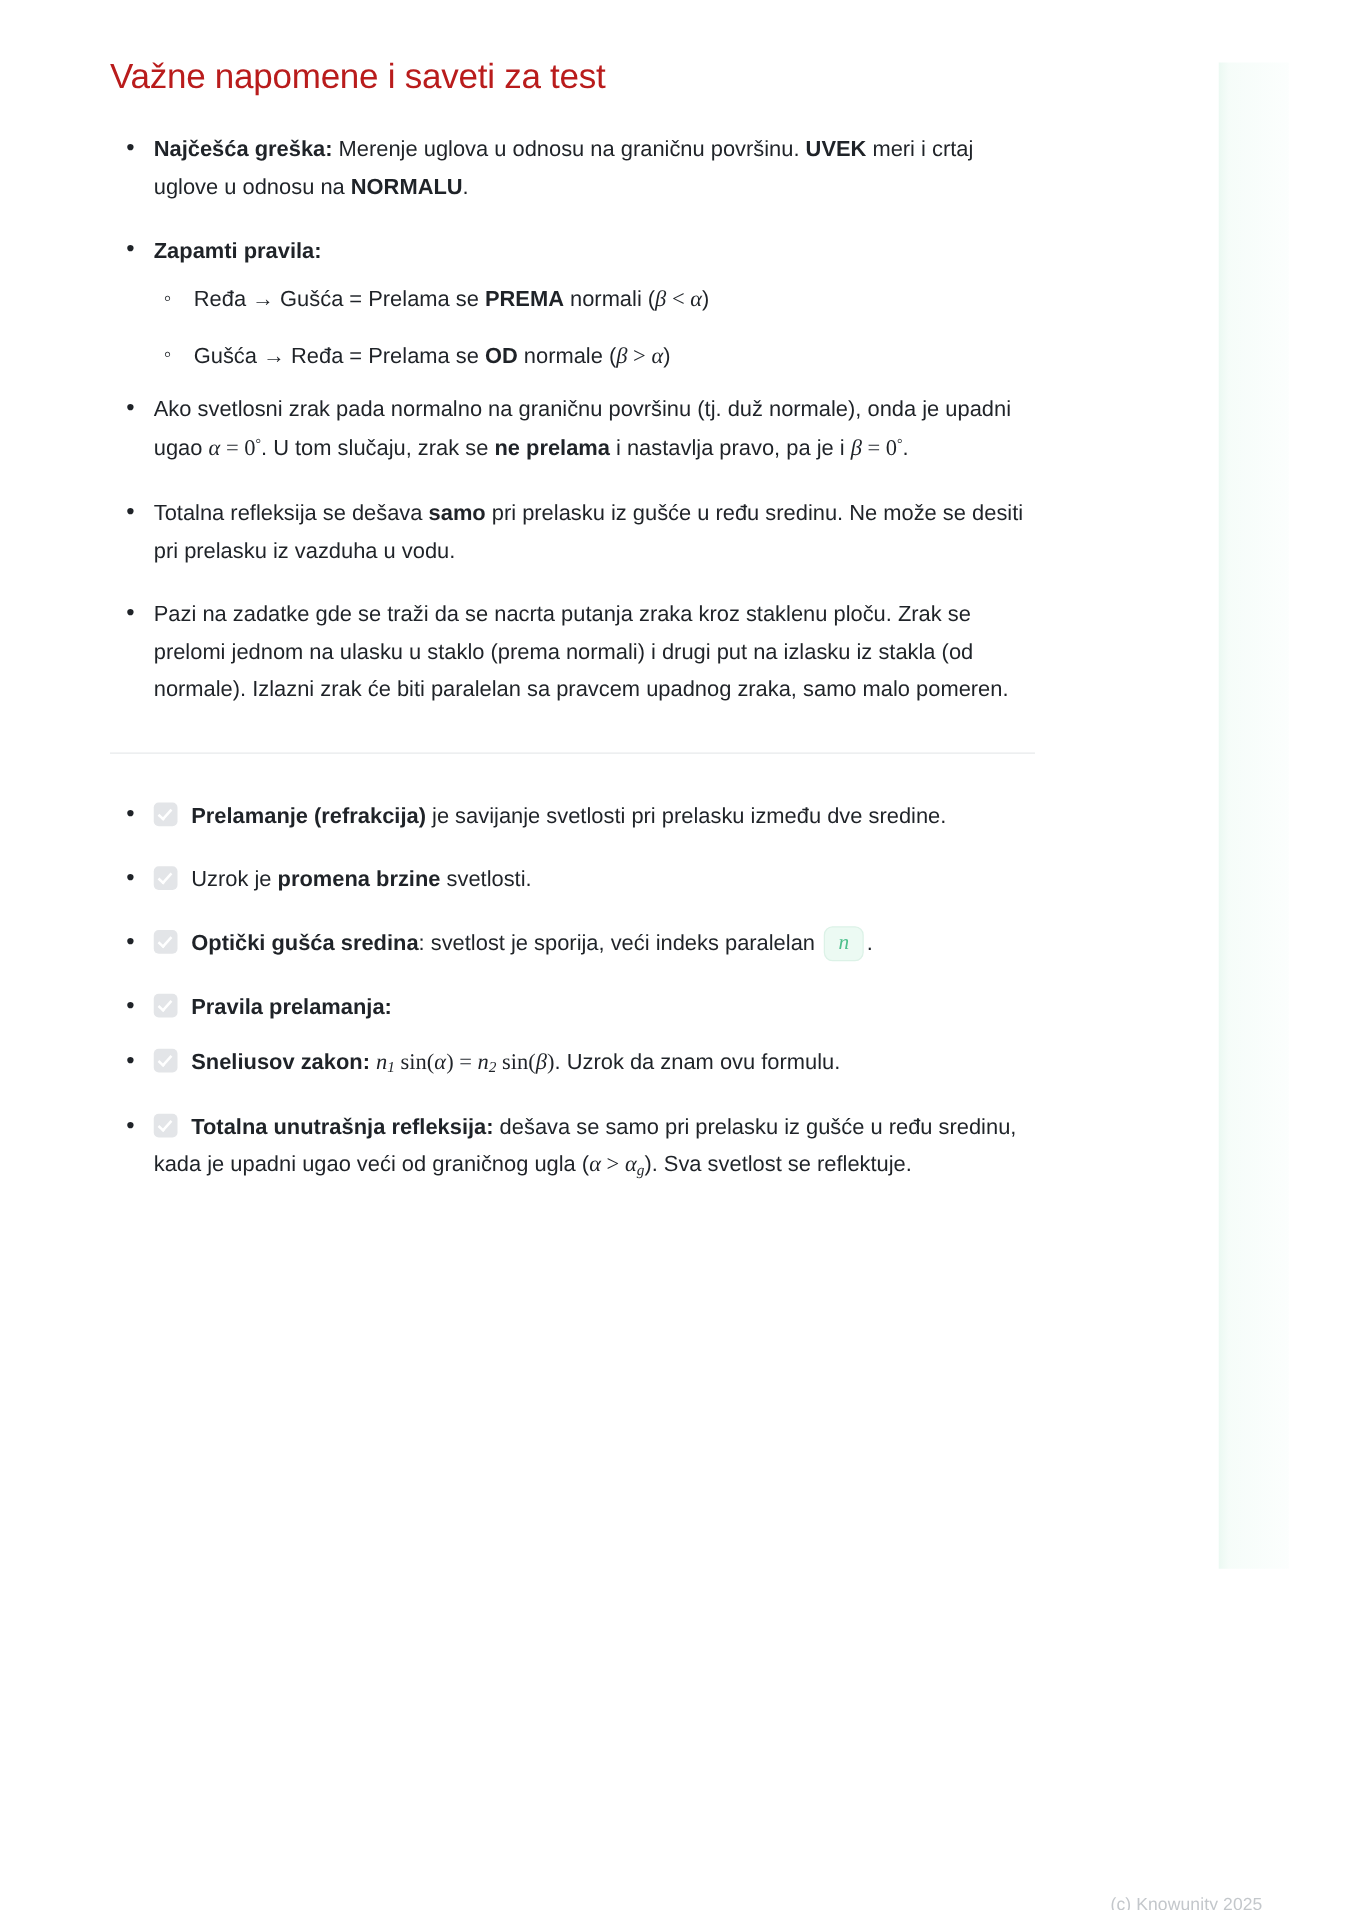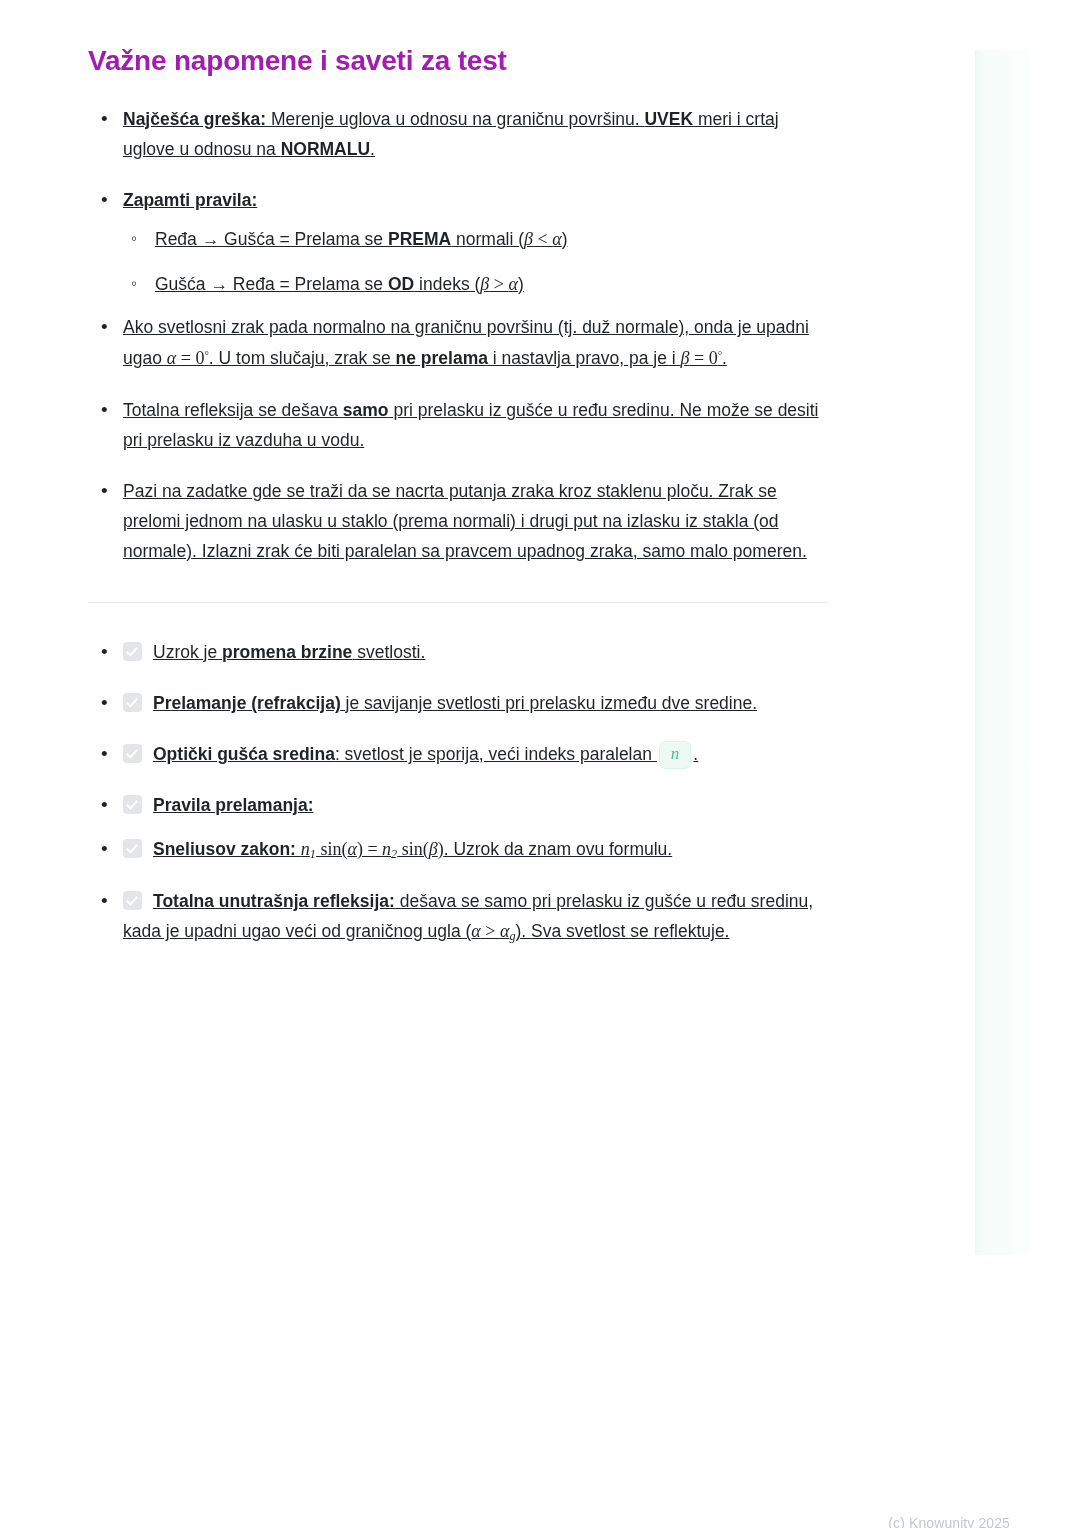--- a/index.html
+++ b/index.html
@@ -36,40 +36,39 @@
 
   .content {
     position: absolute;
     left: 88px;
     top: 44px;
     width: 745px;
   }
 
   h2.section-title {
     font-size: 28px;
-    font-weight: bold;
-    color: #a21caf;
+    font-weight: normal;
+    color: #b91c1c;
     margin: 0 0 26px 0;
     letter-spacing: -0.2px;
     line-height: 1.2;
   }
 
   ul.lvl1 {
     list-style: none;
     margin: 0;
     padding: 0;
   }
   ul.lvl1 > li {
     position: relative;
     padding-left: 35px;
     margin-bottom: 21px;
     font-size: 17.5px;
     line-height: 1.72;
     color: #1f2328;
-    text-decoration: underline;
   }
   ul.lvl1 > li::before {
     content: "•";
     position: absolute;
     left: 13px;
     top: -1px;
     font-size: 19px;
     line-height: 1.72;
     color: #1f2328;
   }
@@ -194,21 +193,21 @@
         <b>Najčešća greška:</b><span> Merenje uglova u odnosu na graničnu površinu. </span><b>UVEK</b><span> meri i crtaj uglove u odnosu na </span><b>NORMALU</b><span>.</span>
       </li>
 
       <li class="tight">
         <b>Zapamti pravila:</b>
         <ul class="lvl2">
           <li>
             <span>Ređa → Gušća = Prelama se </span><b>PREMA</b><span> normali (</span><span class="mathi">β</span><span class="mathr"> &lt; </span><span class="mathi">α</span><span>)</span>
           </li>
           <li>
-            <span>Gušća → Ređa = Prelama se </span><b>OD</b><span> indeks (</span><span class="mathi">β</span><span class="mathr"> &gt; </span><span class="mathi">α</span><span>)</span>
+            <span>Gušća → Ređa = Prelama se </span><b>OD</b><span> normale (</span><span class="mathi">β</span><span class="mathr"> &gt; </span><span class="mathi">α</span><span>)</span>
           </li>
         </ul>
       </li>
 
       <li>
         <span>Ako svetlosni zrak pada normalno na graničnu površinu (tj. duž normale), onda je upadni ugao </span><span class="mathi">α</span><span class="mathr"> = 0</span><span class="deg">°</span><span>. U tom slučaju, zrak se </span><b>ne prelama</b><span> i nastavlja pravo, pa je i </span><span class="mathi">β</span><span class="mathr"> = 0</span><span class="deg">°</span><span>.</span>
       </li>
 
       <li>
         <span>Totalna refleksija se dešava </span><b>samo</b><span> pri prelasku iz gušće u ređu sredinu. Ne može se desiti pri prelasku iz vazduha u vodu.</span>
@@ -219,25 +218,25 @@
       </li>
 
     </ul>
 
     <div class="divider"></div>
 
 
     <ul class="lvl1">
 
       <li>
+        <span class="cbx"></span><b>Prelamanje (refrakcija)</b><span> je savijanje svetlosti pri prelasku između dve sredine.</span>
+      </li>
+
+      <li>
         <span class="cbx"></span><span>Uzrok je </span><b>promena brzine</b><span> svetlosti.</span>
-      </li>
-
-      <li>
-        <span class="cbx"></span><b>Prelamanje (refrakcija)</b><span> je savijanje svetlosti pri prelasku između dve sredine.</span>
       </li>
 
       <li>
         <span class="cbx"></span><b>Optički gušća sredina</b><span>: svetlost je sporija, veći indeks paralelan </span><span class="nbadge">n</span><span>.</span>
       </li>
 
       <li class="tight">
         <span class="cbx"></span><b>Pravila prelamanja:</b>
       </li>
 

